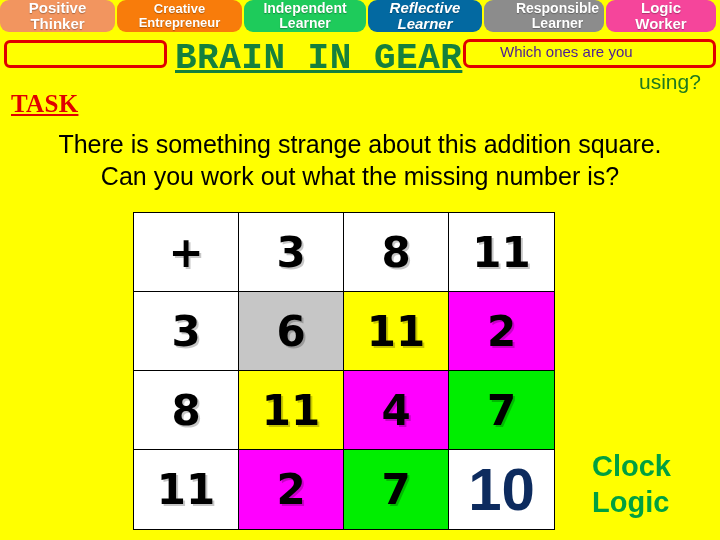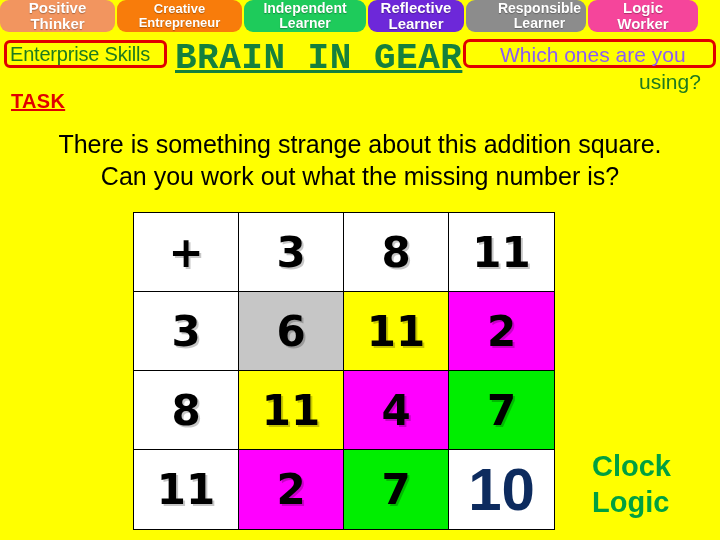--- a/index.html
+++ b/index.html
@@ -84,41 +84,42 @@
     left: 463px; top: 3px;
     width: 253px;
     height: 29px;
     border: 3px solid #E00000;
     border-radius: 7px;
     box-sizing: border-box;
   }
   #which-ones-line1 {
     position: absolute;
     left: 500px; top: 7px;
-    font-size: 21px;
-    color: #8b5cf6;
+    font-size: 15px;
+    color: #4c1d95;
     white-space: nowrap;
   }
   #which-ones-line2 {
     position: absolute;
     left: 639px; top: 34px;
     font-size: 21px;
     color: #1F7A1F;
     white-space: nowrap;
   }
 
   
   #task-label {
     position: absolute;
     left: 11px; top: 90px;
-    font-size: 20px;
+    font-size: 25px;
     font-weight: bold;
     color: #E00000;
     text-decoration: underline;
     letter-spacing: 0.3px;
+    font-family: Liberation Serif, serif;
   }
 
   
   #prompt-block {
     position: absolute;
     left: 0; top: 128px;
     width: 720px;
     text-align: center;
     color: #000000;
     font-size: 25px;
@@ -184,37 +185,36 @@
       <span class="tl">Thinker</span>
     </div>
     <div class="skill-tab" style="background: rgb(248, 124, 11); width: 125px; font-size: 13px;">
       <span class="tl">Creative</span>
       <span class="tl">Entrepreneur</span>
     </div>
     <div class="skill-tab" style="background: rgb(30, 203, 91); width: 122px; font-size: 14px;">
       <span class="tl">Independent</span>
       <span class="tl">Learner</span>
     </div>
-    <div class="skill-tab" style="background: #6d28d9; width: 96px; font-size: 15px;">
+    <div class="skill-tab" style="background: #0369a1; width: 114px; font-size: 15px; font-style: italic;">
       <span class="tl">Reflective</span>
       <span class="tl">Learner</span>
     </div>
     <div class="skill-tab" style="background: rgb(140, 140, 140); width: 120px; font-size: 14px; padding-left: 29px;">
       <span class="tl">Responsible</span>
       <span class="tl">Learner</span>
     </div>
     <div class="skill-tab" style="background: rgb(245, 69, 155); width: 110px; font-size: 15px;">
       <span class="tl">Logic</span>
       <span class="tl">Worker</span>
     </div>
   </div>
 
 <div id="heading-band">
   <div id="enterprise-skills-box"></div>
-  <div id="enterprise-skills-label">Enterprise Skills</div>
   <div id="brain-in-gear-title">BRAIN IN GEAR</div>
   <div id="which-ones-box"></div>
   <div id="which-ones-line1">Which ones are you</div>
   <div id="which-ones-line2">using?</div>
 </div>
 
 <div id="task-label">TASK</div>
 
 <div id="prompt-block">
   <span id="prompt-line-1">There is something strange about this addition square.</span>

